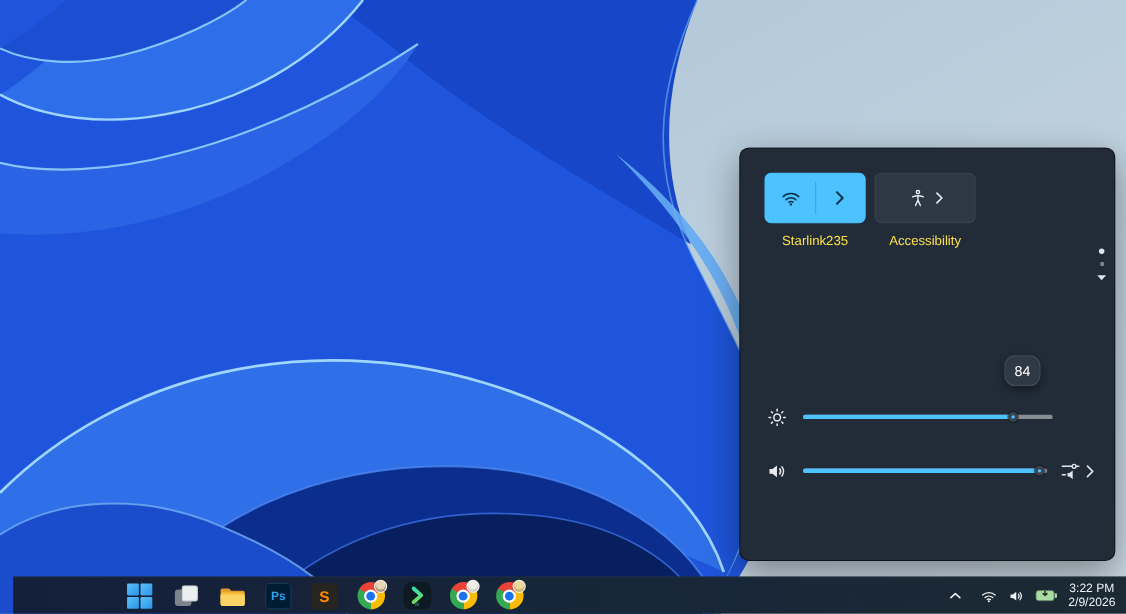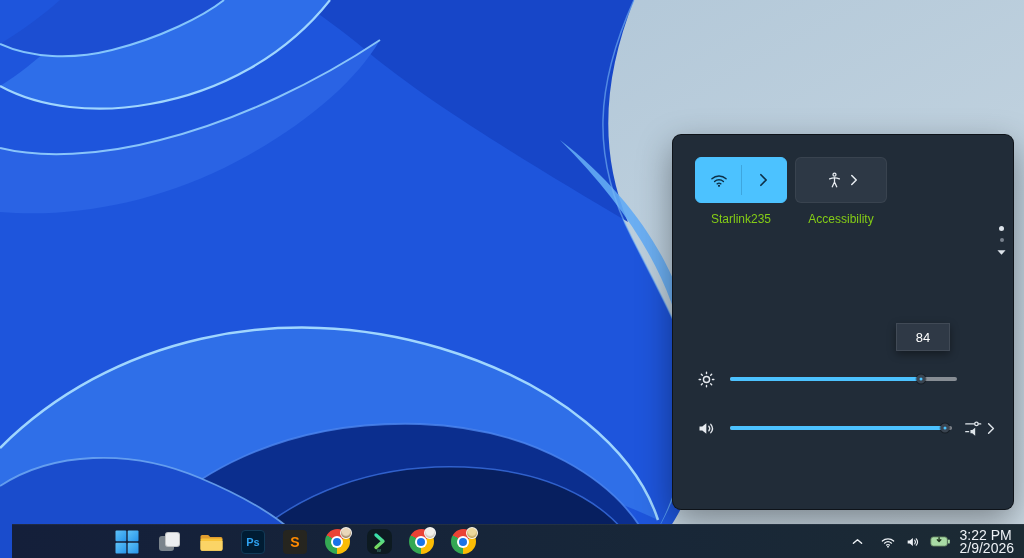--- a/index.html
+++ b/index.html
@@ -18,28 +18,28 @@
   .qs-grid{position:absolute;left:22px;right:26px;top:22px;
     display:grid;grid-template-columns:repeat(3,92px);justify-content:space-between;row-gap:21px;}
   .qs-cell{display:flex;flex-direction:column;align-items:center;width:92px;}
   .qs-tile{position:relative;width:92px;height:46px;border-radius:6px;cursor:pointer;
     background:#2d3845;border:1px solid rgba(255,255,255,.06);
     display:flex;align-items:center;justify-content:center;color:#e8edf2;}
   .qs-tile.active{background:#4cc2ff;border-color:#4cc2ff;color:#0d3049;}
   .qs-tile .half{flex:1;display:flex;align-items:center;justify-content:center;height:100%;}
   .split-line{position:absolute;left:50%;top:7px;bottom:7px;width:1px;background:rgba(255,255,255,.22);}
   .qs-tile.active .split-line{background:rgba(0,40,70,.18);}
-  .qs-label{margin-top:9px;font-size:12px;color:#84cc16;white-space:nowrap;}
+  .qs-label{margin-top:9px;font-size:12px;color:#fde047;white-space:nowrap;}
   .pair{display:flex;align-items:center;gap:6px;}
 
   .qs-dots{position:absolute;right:7px;top:91px;display:flex;flex-direction:column;align-items:center;gap:7px;}
   .dot1{width:5px;height:5px;border-radius:50%;background:#dde3ea;}
   .dot2{width:4px;height:4px;border-radius:50%;background:#79828e;}
 
-  .tooltip{position:absolute;left:223px;top:188px;width:54px;height:28px;border-radius:0;
+  .tooltip{position:absolute;left:240px;top:188px;width:33px;height:28px;border-radius:10px;
     background:#2f3946;border:1px solid rgba(255,255,255,.09);box-shadow:0 3px 8px rgba(0,0,0,.4);
     display:flex;align-items:center;justify-content:center;font-size:13px;color:#fff;}
 
   .slider-row{position:absolute;left:20px;height:26px;display:flex;align-items:center;}
   .row-brightness{top:231px;right:56px;}
   .row-volume{top:280px;right:18px;}
   .slider-icon{width:26px;display:flex;justify-content:center;color:#e7ebf0;}
   .track{flex:1;height:4px;border-radius:2px;background:#878d94;position:relative;margin-left:11px;cursor:pointer;}
   .fill{position:absolute;left:0;top:0;bottom:0;border-radius:2px;background:#4cc2ff;}
   .thumb{position:absolute;top:50%;width:9px;height:9px;border-radius:50%;background:#4cc2ff;
@@ -70,21 +70,21 @@
     background:conic-gradient(from 60deg,#fbbc05 0 120deg,#34a853 120deg 240deg,#ea4335 240deg 360deg);}
   .chrome .wring{position:absolute;left:50%;top:50%;width:12px;height:12px;border-radius:50%;background:#fff;transform:translate(-50%,-50%);}
   .chrome .bcore{position:absolute;left:50%;top:50%;width:8px;height:8px;border-radius:50%;background:#1a73e8;transform:translate(-50%,-50%);}
   .avatar{position:absolute;right:-2px;top:-2px;width:12px;height:12px;border-radius:50%;border:1px solid rgba(255,255,255,.85);}
   .av1{background:radial-gradient(circle at 50% 35%,#e9d7ba 0 45%,#9c8566 70%,#6e5b44 100%);}
   .av2{background:radial-gradient(circle at 50% 35%,#f2efe9 0 45%,#c9c3b8 70%,#9a948a 100%);}
   .av3{background:radial-gradient(circle at 50% 35%,#ecd89b 0 45%,#c2a65e 70%,#8d7639 100%);}
 
   .tb-tray{position:absolute;right:10px;top:0;bottom:0;display:flex;align-items:center;gap:9px;color:#eef2f6;}
   .tray-ic{display:flex;align-items:center;justify-content:center;cursor:pointer;}
-  .clock{font-size:14px;line-height:13px;text-align:left;cursor:pointer;}
+  .clock{font-size:11px;line-height:13px;text-align:center;cursor:pointer;}
 </style>
 </head>
 <body>
 
 <div class="stage">
 
   <svg class="wallpaper" viewBox="0 0 1024 558" preserveAspectRatio="none">
     <defs>
       <linearGradient id="gbg" x1="0" y1="0" x2="1" y2="1">
         <stop offset="0" stop-color="#a9c1d4"></stop>

